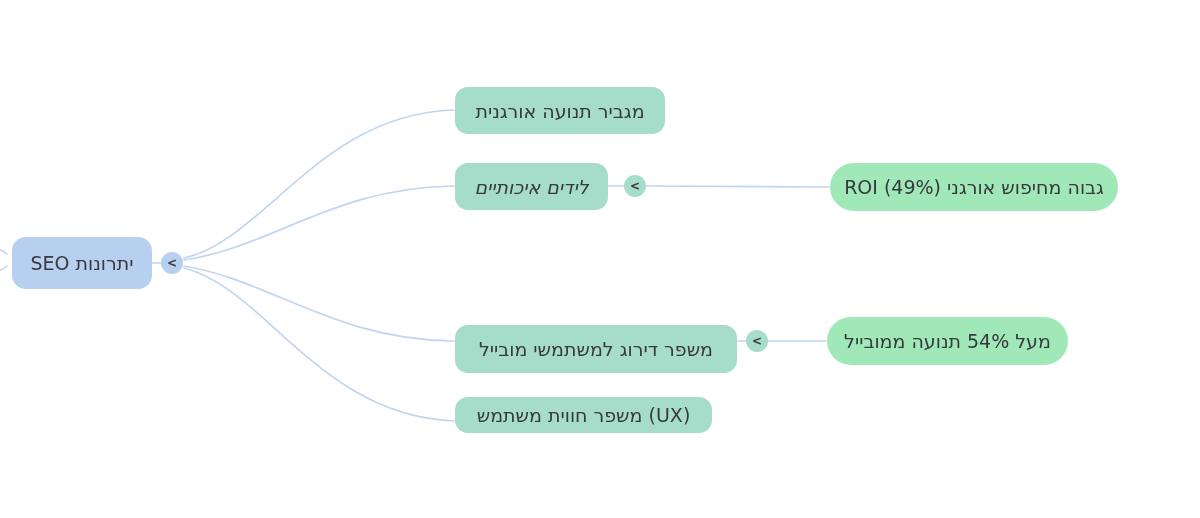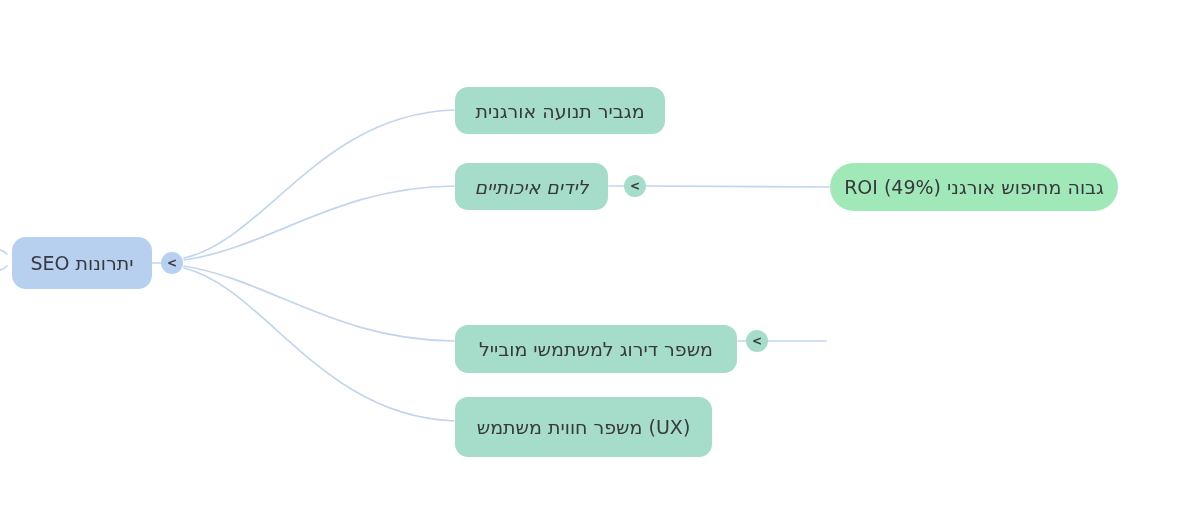--- a/index.html
+++ b/index.html
@@ -47,21 +47,21 @@
   
   #node-root        {left:12px;  top:237px; width:140px; height:52px;}
   #toggle-root      {left:161px; top:252px;}
   #node-organic     {left:455px; top:87px;  width:210px; height:47px;}
   #node-leads       {left:455px; top:163px; width:153px; height:47px;font-style:italic;}
   #toggle-leads     {left:624px; top:175px;}
   #node-roi         {left:830px; top:163px; width:288px; height:48px;}
   #node-mobile-rank {left:455px; top:317px; width:282px; height:48px;margin-top:8px;}
   #toggle-mobile    {left:746px; top:330px;}
   #node-mobile-traf {left:827px; top:317px; width:241px; height:48px;}
-  #node-ux          {left:455px; top:397px; width:257px; height:60px;}
+  #node-ux          {left:455px; top:397px; width:257px; height:36px;}
 </style>
 </head>
 <body>
 
 <div class="canvas">
 
   <svg class="edges" viewBox="0 0 1200 518">
     <path d="M -3 249 C 2 250 5 252 7 254"></path>
     <path d="M -3 271 C 2 270 5 268 7 266"></path>
     <path d="M 152 263 L 161 263"></path>
@@ -95,18 +95,21 @@
   <div id="node-roi" class="node leaf">
     <span>גבוה מחיפוש אורגני (49%) ROI</span>
   </div>
 
   <div id="node-mobile-rank" class="node branch">
     <span>משפר דירוג למשתמשי מובייל</span>
   </div>
   <div id="toggle-mobile" class="toggle teal">
     <span>&lt;</span>
   </div>
+  <div id="node-mobile-traf" class="node leaf">
+    <span>מעל 54% תנועה ממובייל</span>
+  </div>
 
   <div id="node-ux" class="node branch">
     <span>(UX) משפר חווית משתמש</span>
   </div>
 
 </div>
 
 </body></html>

